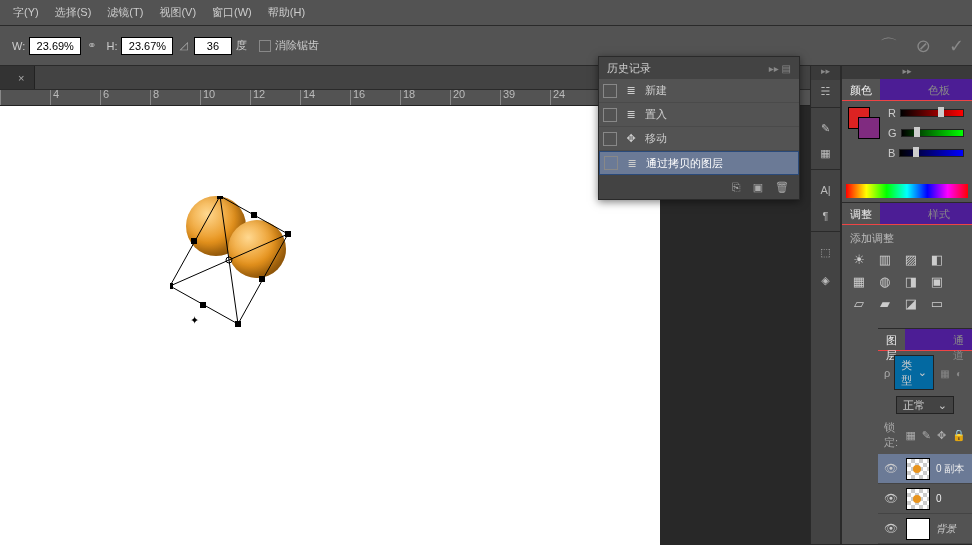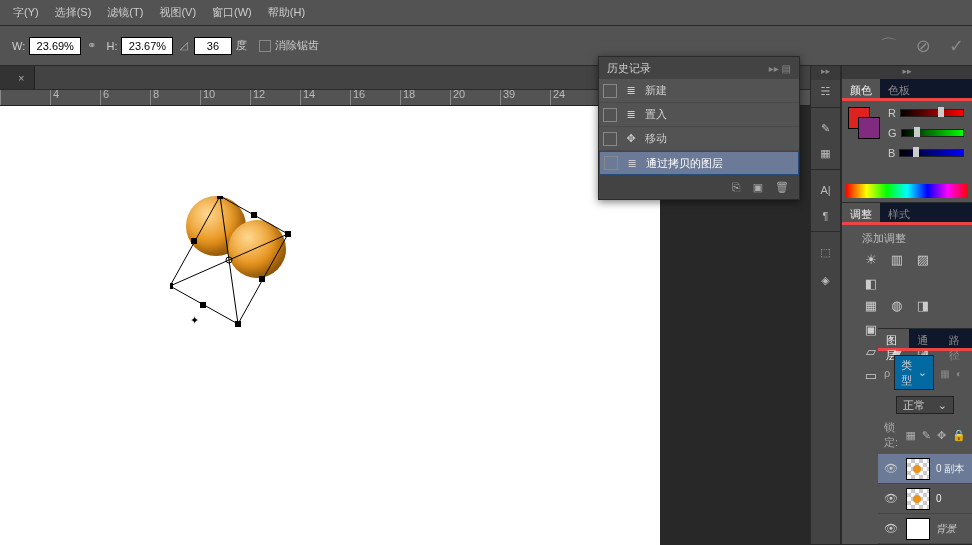--- a/index.html
+++ b/index.html
@@ -45,37 +45,37 @@
 .hp-footer { height: 24px; display: flex; justify-content: flex-end; align-items: center; gap: 12px; padding: 0 10px; background: #434343; }
 .hp-footer span { color: #aaa; }
 
 .icon-dock { position: absolute; right: 131px; top: 66px; width: 31px; background: #434343; display: flex; flex-direction: column; border-left: 1px solid #2a2a2a; border-right: 1px solid #2a2a2a; height: 478px; }
 .dock-chevron { height: 14px; width: 100%; background: #3a3a3a; text-align: center; font-size: 9px; color: #888; }
 .dock-slot { height: 28px; display: flex; align-items: center; justify-content: center; color: #bbb; }
 .dock-slot.sep { border-bottom: 1px solid #2a2a2a; margin-bottom: 6px; padding-bottom: 4px; }
 
 .right-panel { position: absolute; right: 0; top: 66px; width: 131px; background: #535353; height: 478px; display: flex; flex-direction: column; border-left: 1px solid #2a2a2a; }
 .rp-chevron { height: 14px; text-align: center; background: #3a3a3a; font-size: 9px; color: #888; }
-.rp-tabs { background: #0f172a; height: 22px; display: flex; font-size: 11px; border-bottom: 3px solid #ef4444; }
+.rp-tabs { background: #4c1d95; height: 22px; display: flex; font-size: 11px; border-bottom: 1px solid #ef4444; gap: 40px; }
 .rp-tab { padding: 4px 8px; color: #888; }
 .rp-tab.active { color: #eee; background: #535353; }
 
 .color-section { padding: 6px; position: relative; height: 108px; }
 .swatch-big { position: absolute; left: 6px; top: 6px; }
 .swatch-main { width: 22px; height: 22px; background: #d22; border: 1px solid #000; position: absolute; }
 .swatch-sub { width: 22px; height: 22px; background: #802b80; border: 1px solid #000; position: absolute; left: 10px; top: 10px; }
 .rgb-row { position: absolute; left: 46px; display: flex; align-items: center; font-size: 10px; width: 80px; }
 .rgb-row .track { flex: 1; height: 8px; background: linear-gradient(90deg,#000,#f00); margin: 0 4px; border: 1px solid #222; position: relative; }
 .rgb-row.g .track { background: linear-gradient(90deg,#000,#0f0); }
 .rgb-row.b .track { background: linear-gradient(90deg,#000,#00f); }
 .rgb-row .knob { position: absolute; top: -3px; width: 6px; height: 10px; background: #ccc; left: 60%; }
 .hue-bar { position: absolute; left: 4px; bottom: 4px; right: 4px; height: 14px; background: linear-gradient(90deg,red,yellow,lime,cyan,blue,magenta,red); }
 
 .adjust-section { border-top: 1px solid #2a2a2a; }
-.adjust-body { padding: 6px 20px; height: 103px; }
+.adjust-body { padding: 6px 8px; height: 103px; }
 .adjust-label { color: #bbb; margin-bottom: 6px; }
 .adjust-icons { display: flex; gap: 8px; margin-bottom: 6px; flex-wrap: wrap; }
 .adjust-icons span { width: 18px; height: 16px; color: #ccc; font-size: 13px; text-align: center; }
 
 .layers-section { flex: 1; border-top: 1px solid #2a2a2a; display: flex; flex-direction: column; margin-left: 36px; }
 .filter-row { display: flex; padding: 4px 6px; gap: 4px; align-items: center; }
 .filter-drop { background: #0369a1; border: 1px solid #222; height: 35px; flex: 1; display: flex; align-items: center; padding: 0 6px; color: #ccc; }
 .filter-icons span { width: 14px; text-align: center; color: #888; font-size: 10px; display: inline-block; }
 .blend-row { display: flex; padding: 2px 18px; }
 .blend-drop { background: #434343; border: 1px solid #222; height: 18px; width: 72px; display: flex; align-items: center; padding: 0 6px; color: #ccc; }

